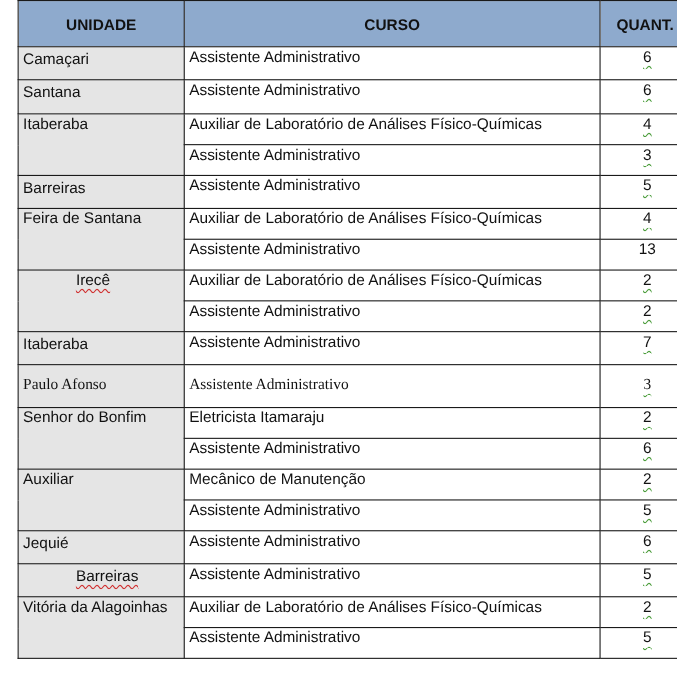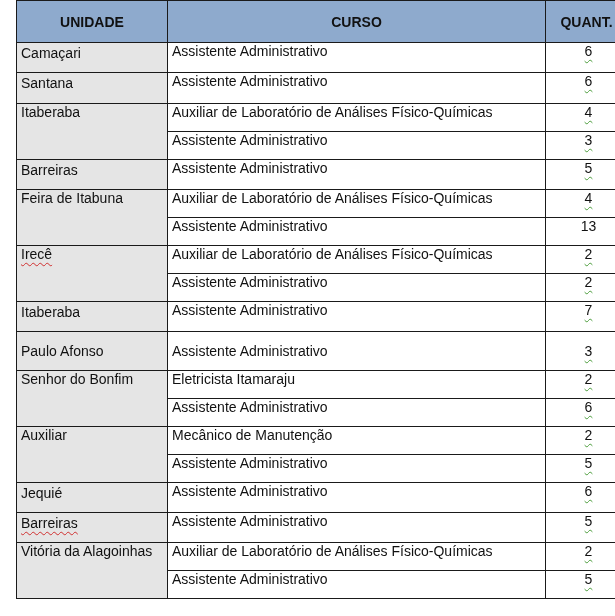--- a/index.html
+++ b/index.html
@@ -29,23 +29,23 @@
     padding: 0;
   }
   table.grid th.quant { padding-right: 4px; }
   td.unit { background: #e5e5e5; vertical-align: bottom; padding-bottom: 6px; }
   td.unit.single { vertical-align: top; padding-top: 2px; }
   td.course { padding-left: 5px; padding-top: 2px; }
   td.qty { text-align: center; padding-top: 2px; padding-left: 30px; }
   tr.r29 td { height: 27px; }
   tr.r30 td { height: 28px; }
   tr.r40 td { height: 38px; }
-  td.mid { vertical-align: middle !important; padding-top: 0; padding-bottom: 0; }
+  td.mid { vertical-align: middle !important; padding-top: 0; padding-bottom: 0; font-family: Liberation Serif, serif; }
   .sq { text-decoration: underline wavy #4a9c3a; text-decoration-thickness: 1px; text-underline-offset: 3px; }
-  .sq-red { text-decoration: underline wavy #d03030; text-decoration-thickness: 1px; text-underline-offset: 3px; }
+  .sq-red { text-decoration: underline wavy #d03030; text-decoration-thickness: 1px; text-underline-offset: 3px; margin-left: 48px; }
 </style>
 </head>
 <body>
 
 <table class="grid">
   <colgroup>
     <col style="width:151px">
     <col style="width:378px">
     <col style="width:86px">
   </colgroup>
@@ -80,21 +80,21 @@
       <td class="qty"><span class="sq">3</span></td>
     </tr>
 
     <tr class="r29">
       <td class="unit single">Barreiras</td>
       <td class="course">Assistente Administrativo</td>
       <td class="qty"><span class="sq">5</span></td>
     </tr>
 
     <tr class="r29">
-      <td class="unit" rowspan="2">Feira de Itabuna</td>
+      <td class="unit" rowspan="2">Feira de Santana</td>
       <td class="course">Auxiliar de Laboratório de Análises Físico-Químicas</td>
       <td class="qty"><span class="sq">4</span></td>
     </tr>
     <tr class="r29">
       <td class="course">Assistente Administrativo</td>
       <td class="qty"><span>13</span></td>
     </tr>
 
     <tr class="r29">
       <td class="unit" rowspan="2"><span class="sq-red">Irecê</span></td>

